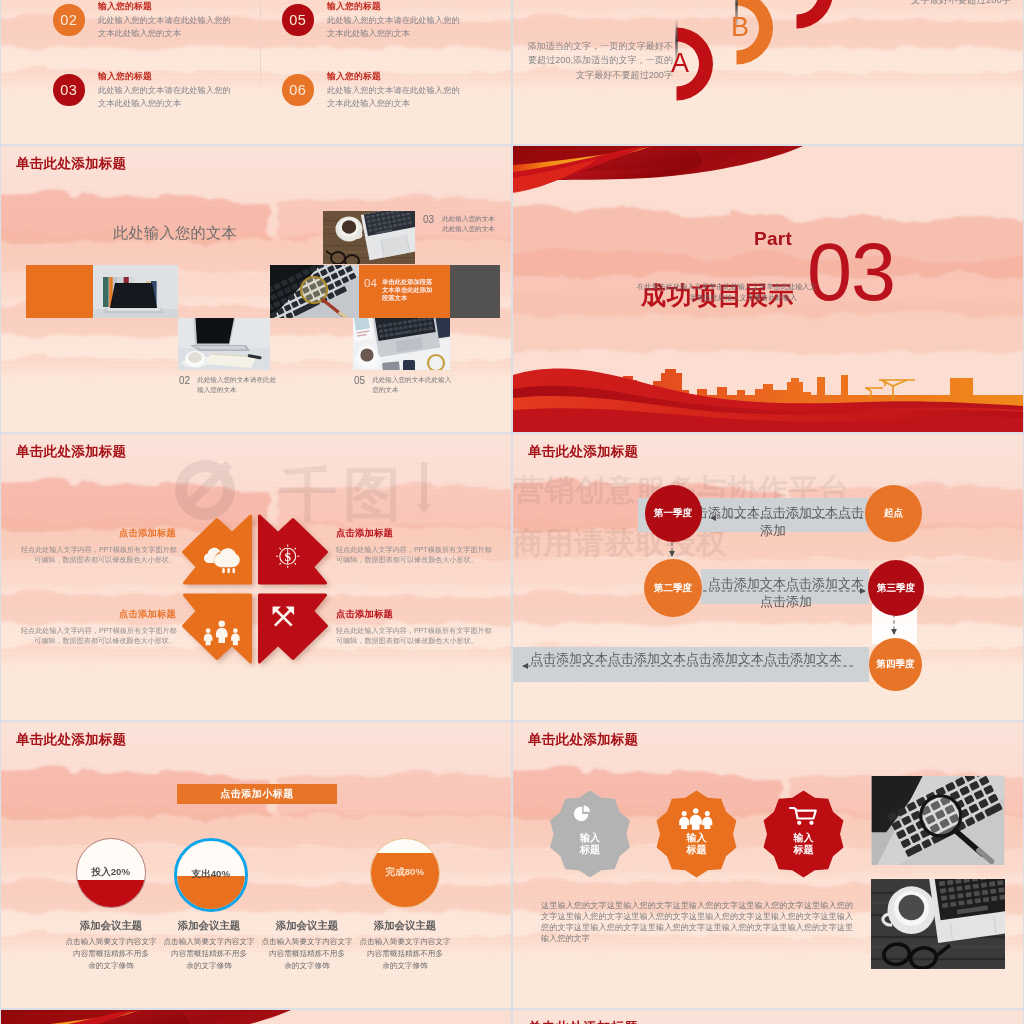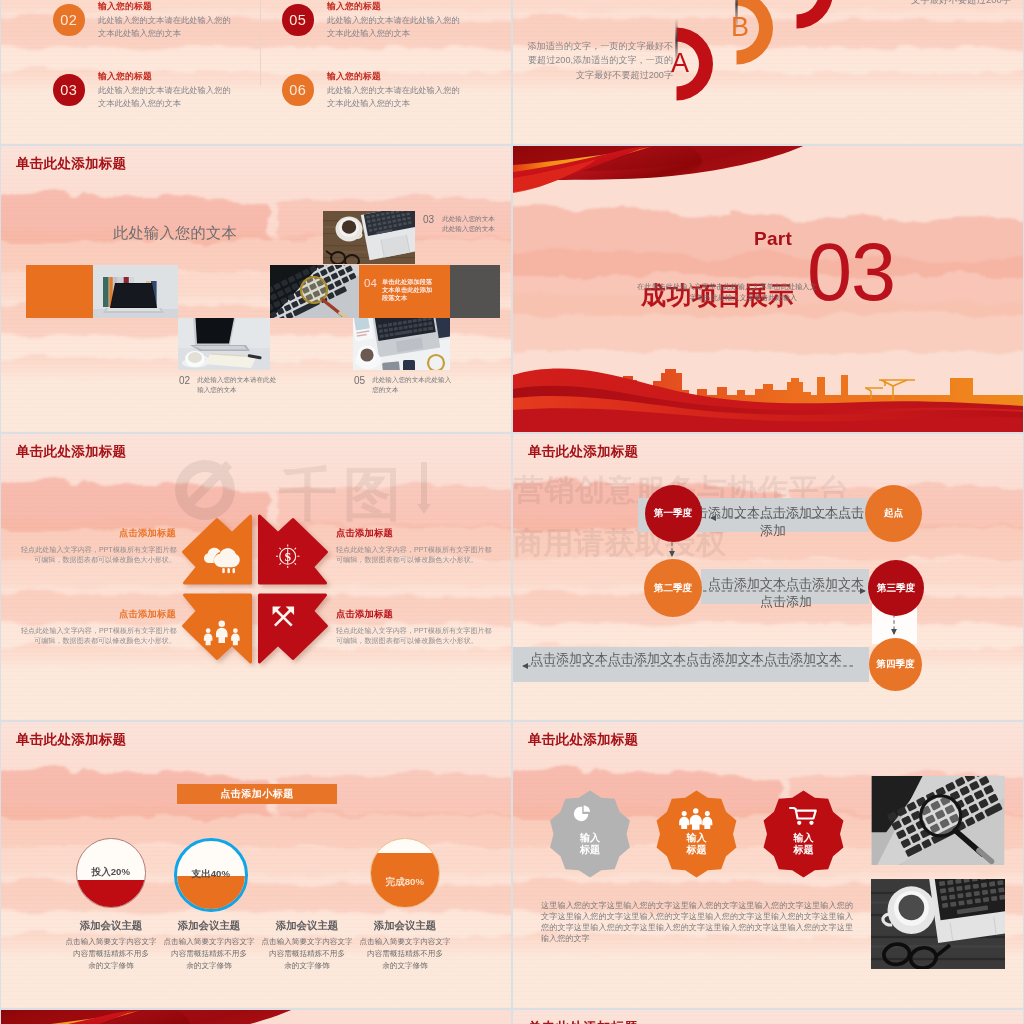--- a/index.html
+++ b/index.html
@@ -801,21 +801,21 @@
     <div class="pc" style="left:75px;top:116px;width:67.5px;height:67.5px;border:1px solid #B07C78;">
       <div class="fill" style="height:40%;background:#BE0C12;"></div>
       <div class="lbl" style="top:27px;color:#4E4E50;">投入20%</div>
     </div>
     <div class="pc" style="left:173px;top:116px;width:67.5px;height:67.5px;border:3px solid #0ea5e9;">
       <div class="fill" style="height:48%;background:#E8701E;"></div>
       <div class="lbl" style="top:27px;color:#4E4E50;">支出40%</div>
     </div>
     <div class="pc" style="left:369px;top:116px;width:67.5px;height:67.5px;border:1px solid #E6C08A;">
       <div class="fill" style="height:80%;background:#E8701E;"></div>
-      <div class="lbl" style="top:37px;color:#FBE0CB;">完成80%</div>
+      <div class="lbl" style="top:27px;color:#FBE0CB;">完成80%</div>
     </div>
 
     <div class="capt" style="left:62px;top:197px;width:96px;">
       <div class="t">添加会议主题</div>
       <div class="b prew">点击输入简要文字内容文字
 内容需概括精炼不用多
 余的文字修饰</div>
     </div>
     <div class="capt" style="left:160px;top:197px;width:96px;">
       <div class="t">添加会议主题</div>

